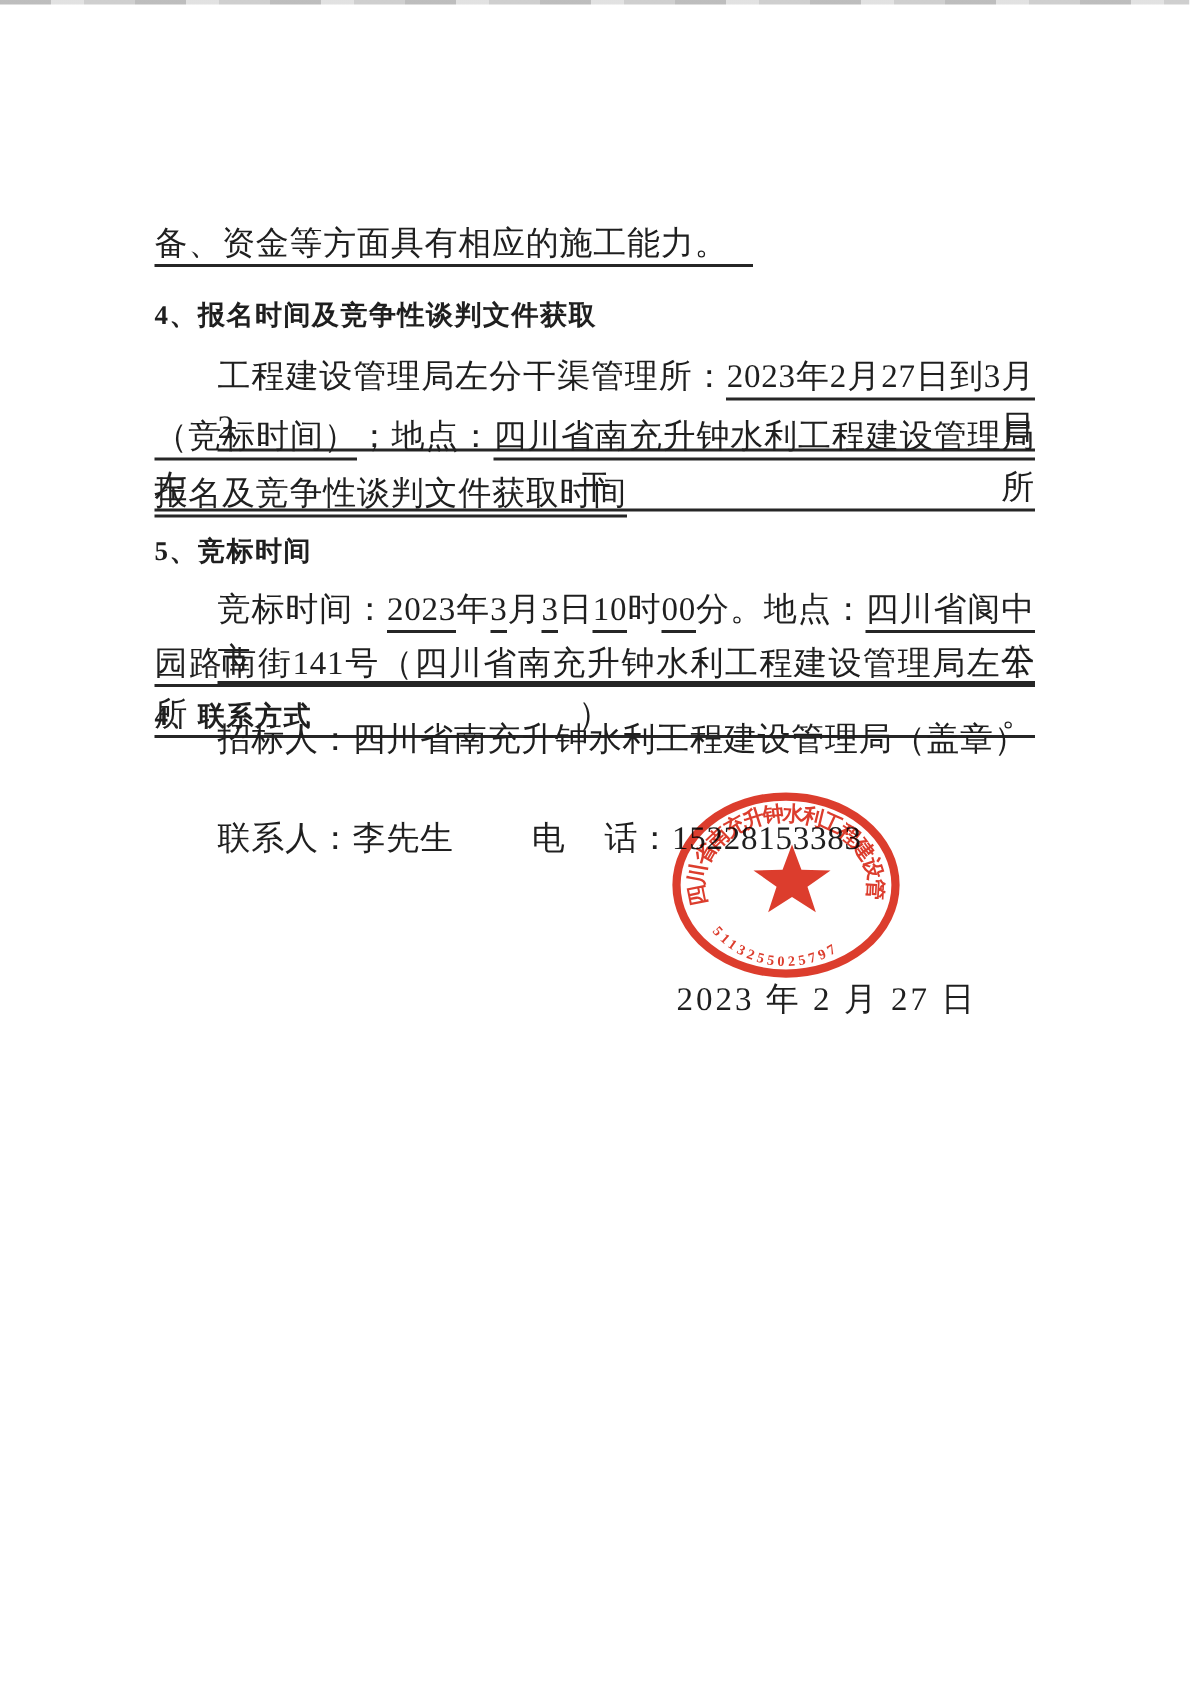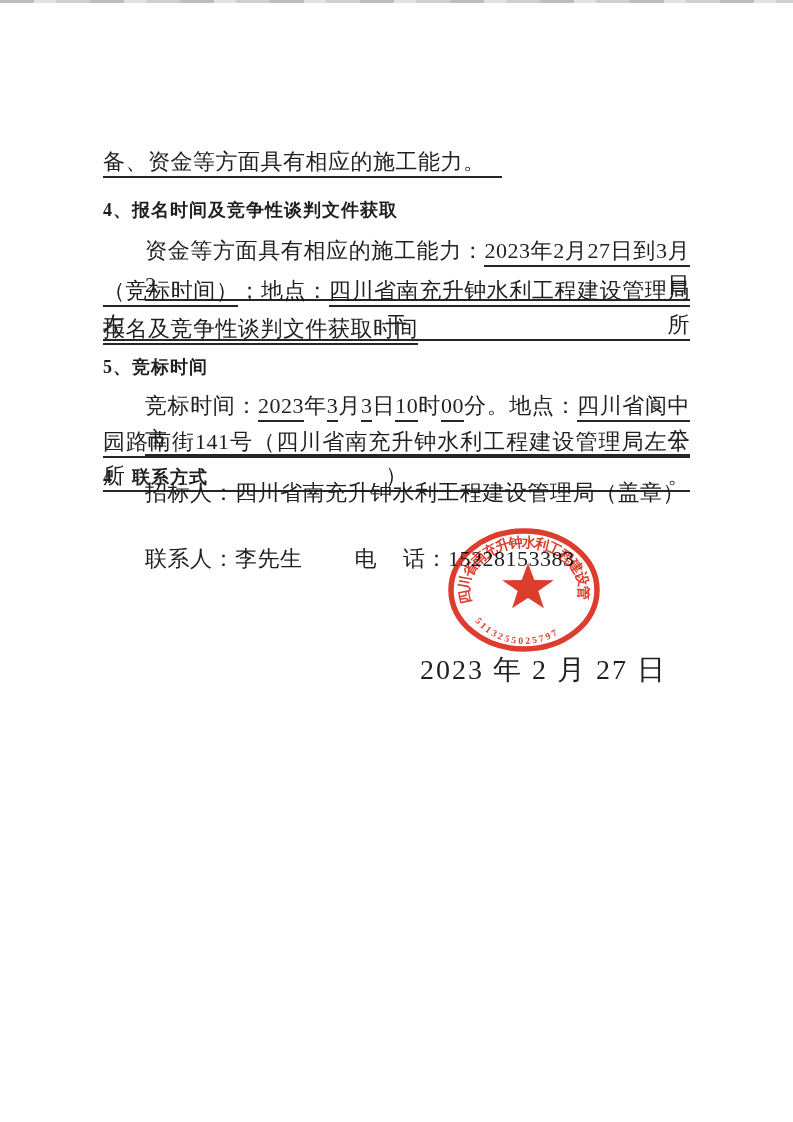--- a/index.html
+++ b/index.html
@@ -47,22 +47,22 @@
   .row-6{top:389px}
   .row-7{top:425px}
   .row-8{top:460px}
   .row-9{top:476px}
   .row-10{top:542px}
   span.u{border-bottom:2px solid #262626;padding-bottom:2px;}
   span.pad{padding-right:16px;}
   span.gap-lg{margin-left:52px;}
   span.gap-sm{margin-left:26px;}
   .date-line{
-    position:absolute;left:420px;top:651px;
-    font-size:28px;letter-spacing:2px;white-space:nowrap;
+    position:absolute;left:451px;top:651px;
+    font-size:22px;letter-spacing:2px;white-space:nowrap;
   }
   .seal{
     position:absolute;left:444px;top:522px;width:164px;height:136px;
     mix-blend-mode:multiply;opacity:.92;
   }
   .seal .ring{stroke:var(--seal);fill:none;}
   .seal .star{fill:var(--seal);}
   .seal text{fill:var(--seal);font-family:"Liberation Serif","DejaVu Serif",serif;}
   .seal .org{font-size:14px;font-weight:700;letter-spacing:-1.5px;}
   .seal .num{font-size:9.5px;font-weight:700;letter-spacing:2.5px;}
@@ -70,21 +70,21 @@
 </head>
 <body>
 
 <div class="page">
 
   <div class="top-edge"></div>
 
   <div>
       <div class="row row-0"><span class="u pad ">备、资金等方面具有相应的施工能力。</span></div>
       <div class="row row-1 heading"><span class="">4、报名时间及竞争性谈判文件获取</span></div>
-      <div class="row row-2 indent justify"><span class="">资金等方面具有相应的施工能力：</span><span class="u ">2023年2月27日到3月2日</span></div>
+      <div class="row row-2 indent justify"><span class="">工程建设管理局左分干渠管理所：</span><span class="u ">2023年2月27日到3月2日</span></div>
       <div class="row row-3 justify"><span class="u ">（竞标时间）</span><span class="">；地点：</span><span class="u ">四川省南充升钟水利工程建设管理局左干所</span></div>
       <div class="row row-4"><span class="u ">报名及竞争性谈判文件获取时间</span></div>
       <div class="row row-5 heading"><span class="">5、竞标时间</span></div>
       <div class="row row-6 indent justify"><span class="">竞标时间：</span><span class="u ">2023</span><span class="">年</span><span class="u ">3</span><span class="">月</span><span class="u ">3</span><span class="">日</span><span class="u ">10</span><span class="">时</span><span class="u ">00</span><span class="">分。地点：</span><span class="u ">四川省阆中市公</span></div>
       <div class="row row-7 justify"><span class="u ">园路南街141号（四川省南充升钟水利工程建设管理局左干所）。</span></div>
       <div class="row row-8 heading"><span class="">4、联系方式</span></div>
       <div class="row row-9 indent"><span class="">招标人：四川省南充升钟水利工程建设管理局（盖章）</span></div>
       <div class="row row-10 indent"><span class="">联系人：李先生</span><span class="gap-lg">电</span><span class="gap-sm">话：15228153383</span></div>
     </div>
 

